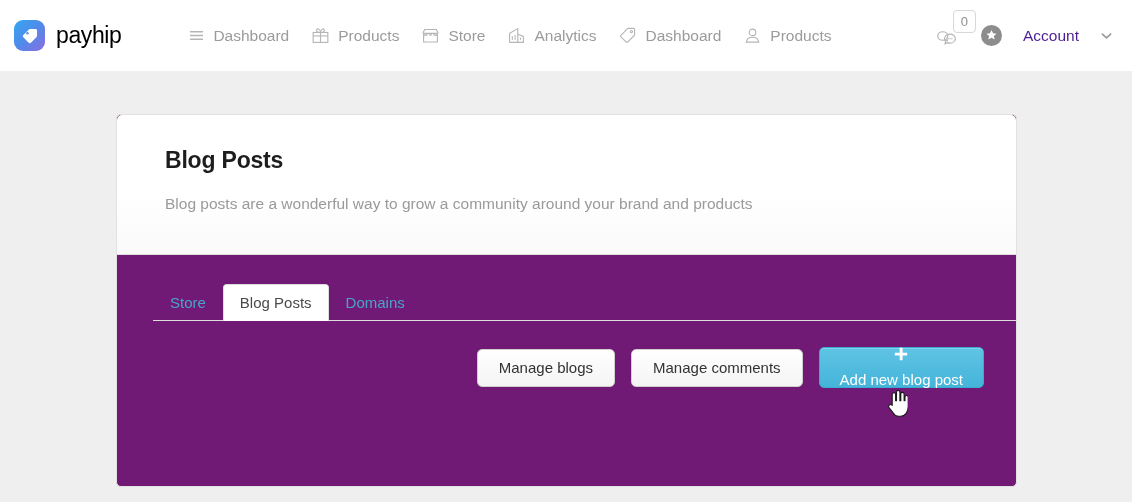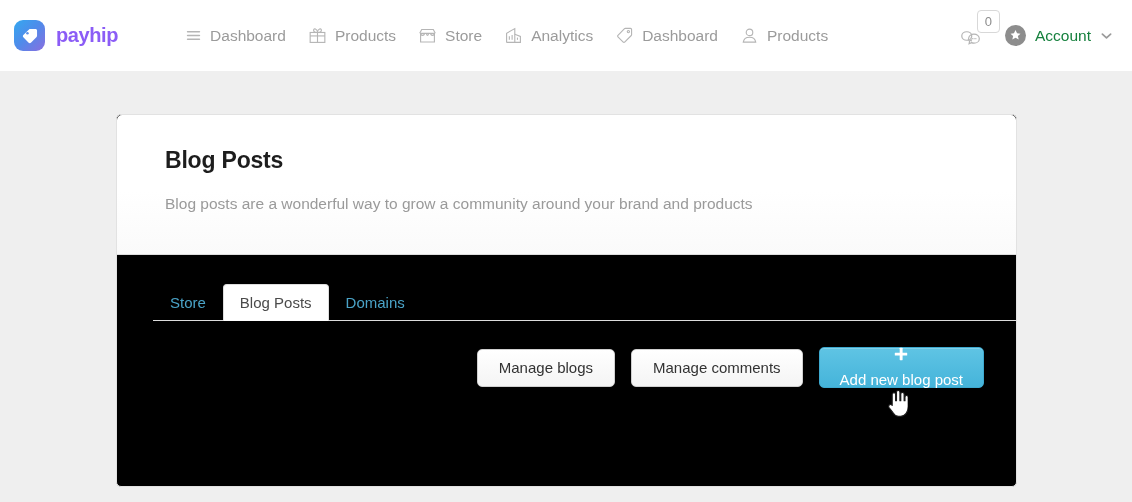--- a/index.html
+++ b/index.html
@@ -26,23 +26,23 @@
     margin-right: 46px;
   }
   .brand-mark {
     width: 31px; height: 31px;
     border-radius: 9px;
     background: linear-gradient(135deg, #34a8f0 0%, #4f8bea 48%, #8a6ee0 100%);
     display: flex; align-items: center; justify-content: center;
     flex: 0 0 auto;
   }
   .brand-name {
-    font-size: 20px;
-    font-weight: bold;
-    color: #8b5cf6;
+    font-size: 23px;
+    font-weight: normal;
+    color: #000000;
     letter-spacing: -0.4px;
   }
 
   .nav {
     display: flex;
     align-items: center;
     flex: 1 1 auto;
     justify-content: flex-start;
     padding-left: 10px;
   }
@@ -71,39 +71,39 @@
     min-width: 23px; height: 23px;
     background: #fff;
     border: 1px solid #d8d8d8;
     border-radius: 4px;
     color: #8d8d8d;
     font-size: 13px;
     display: flex; align-items: center; justify-content: center;
     padding: 0 5px;
   }
   .account {
-    display: flex; align-items: center; gap: 9px;
-    color: #15803d; font-size: 15.5px;
+    display: flex; align-items: center; gap: 21px;
+    color: #4c1d95; font-size: 15.5px;
     padding: 6px 6px;
   }
   .acct-circle {
     width: 21px; height: 21px; border-radius: 50%;
     background: #8d8d8d;
     display: flex; align-items: center; justify-content: center;
     color: #fff;
   }
   .caret { font-size: 12px; color: #9b9b9b; margin-left: 1px; }
 
   
   .page { padding: 0; }
   .card {
     position: absolute;
     left: 116px; top: 114px;
     width: 901px; height: 373px;
-    background: #000000;
+    background: #701a75;
     border: 1px solid #e2e2e2;
     border-radius: 5px;
   }
   .card-head {
     height: 140px;
     padding: 32px 48px 0 48px;
     background: linear-gradient(180deg, #ffffff 0%, #ffffff 55%, #fafafa 100%);
     border-bottom: 1px solid #dedede;
     border-radius: 5px 5px 0 0;
   }

